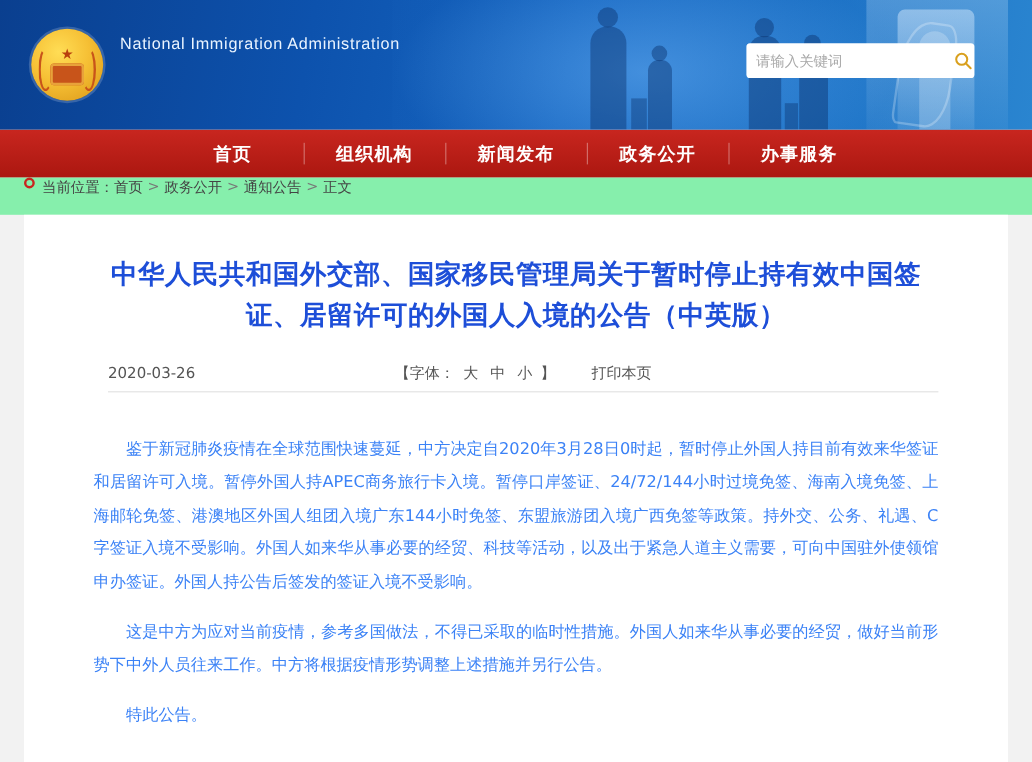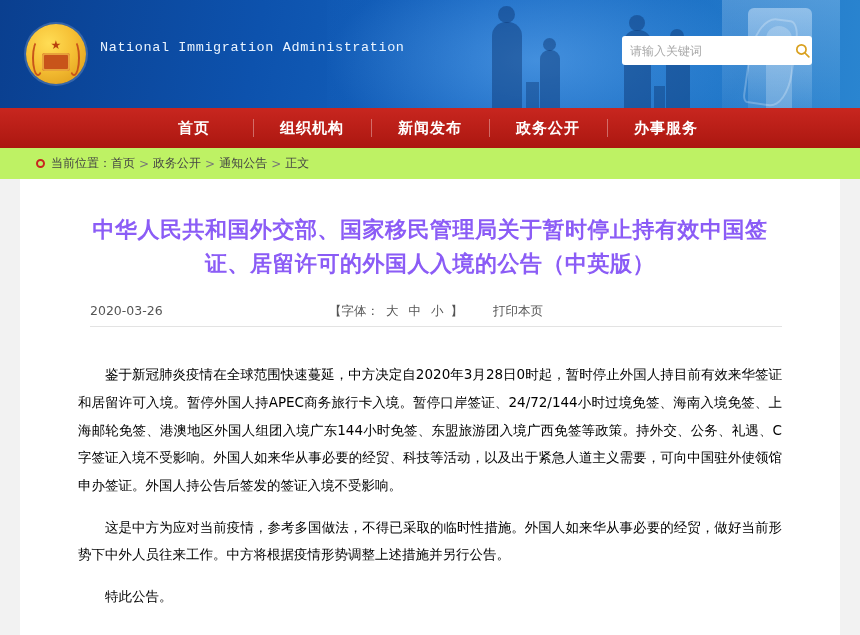--- a/index.html
+++ b/index.html
@@ -120,24 +120,24 @@
   }
   .title-cn {
     font-size: 33px;
     font-weight: bold;
     letter-spacing: 4px;
     line-height: 1.15;
     text-shadow: 0 1px 3px rgba(0,0,0,0.35);
     font-family: "DejaVu Sans", sans-serif;
   }
   .title-en {
-    margin-top: 16px;
+    margin-top: 5px;
     font-size: 13.5px;
     letter-spacing: 0.6px;
-    font-family: Liberation Mono, monospace;
+    font-family: Liberation Sans, sans-serif;
     color: #eaf4ff;
   }
 
   
   .search-box {
     position: absolute;
     right: 48px; top: 36px;
     width: 190px; height: 29px;
     background: #ffffff;
     border-radius: 3px;
@@ -186,24 +186,24 @@
   }
   .nav-item + .nav-item:before {
     content:'';
     position: absolute; left: 0; top: 11px; bottom: 11px;
     width: 1px; background: rgba(255,255,255,0.35);
   }
 
   
   .crumb-wrap {
     height: 31px;
-    background: #bef264;
+    background: #86efac;
     display: flex;
-    align-items: center;
-    padding-left: 36px;
+    align-items: flex-start;
+    padding-left: 20px;
     font-size: 12px;
     color: #444;
     font-family: "DejaVu Sans", sans-serif;
   }
   .crumb-dot {
     width: 9px; height: 9px;
     border: 2px solid #c8261f;
     border-radius: 50%;
     margin-right: 6px;
   }
@@ -212,21 +212,21 @@
 
   
   .card {
     margin: 0 20px;
     background: #fff;
     min-height: 456px;
     padding: 34px 58px 10px;
   }
   .doc-title {
     text-align: center;
-    color: #8b5cf6;
+    color: #1d4ed8;
     font-size: 22px;
     font-weight: bold;
     line-height: 1.55;
     letter-spacing: 0.5px;
     font-family: "DejaVu Sans", sans-serif;
   }
   .meta-row {
     position: relative;
     margin-top: 22px;
     padding-bottom: 12px;
@@ -243,21 +243,21 @@
     transform: translateX(-50%);
     white-space: nowrap;
   }
   .meta-center .fs { margin: 0 3px; cursor: pointer; }
   .meta-print { margin-left: 26px; cursor: pointer; }
 
   .body-text {
     margin-top: 34px;
     font-size: 13.5px;
     line-height: 2.05;
-    color: #000000;
+    color: #3b82f6;
     text-align: justify;
     font-family: "DejaVu Sans", sans-serif;
   }
   .body-text p { margin: 0 0 14px; text-indent: 2em; }
 </style>
 </head>
 <body>
 
 <div class="header">
   <div class="header-glow"></div>

